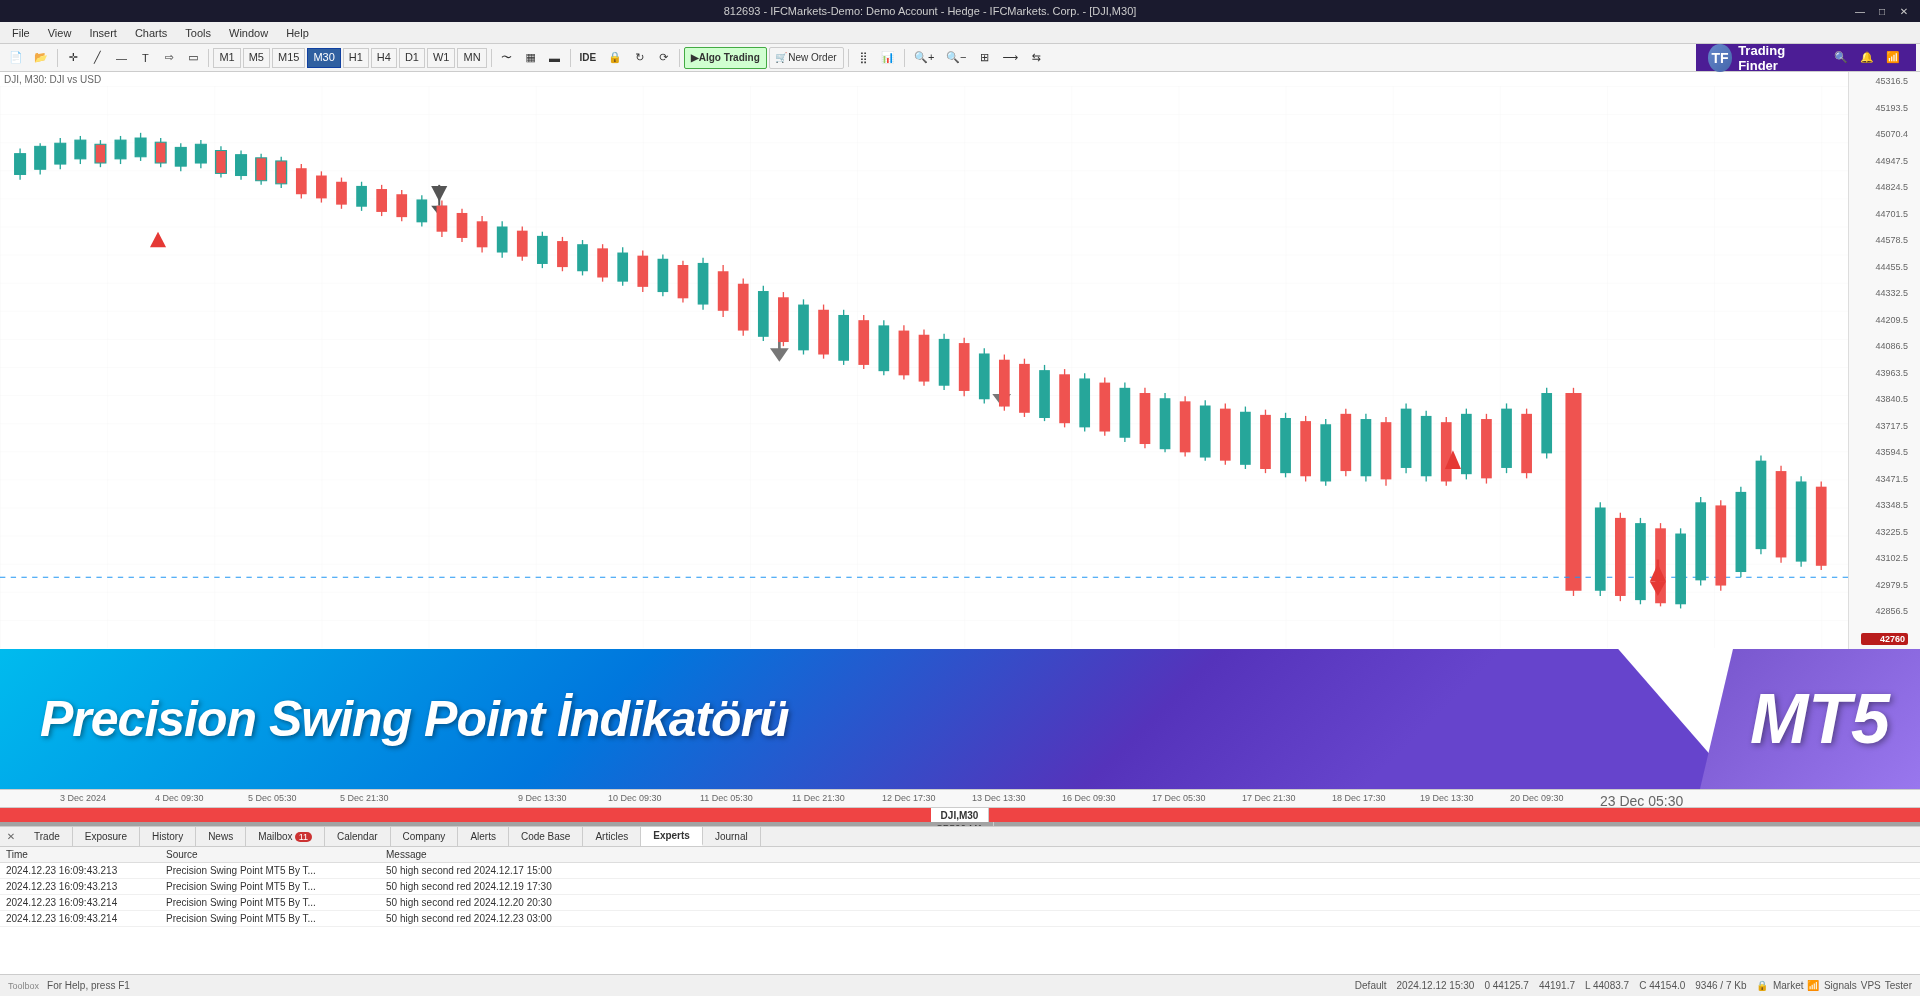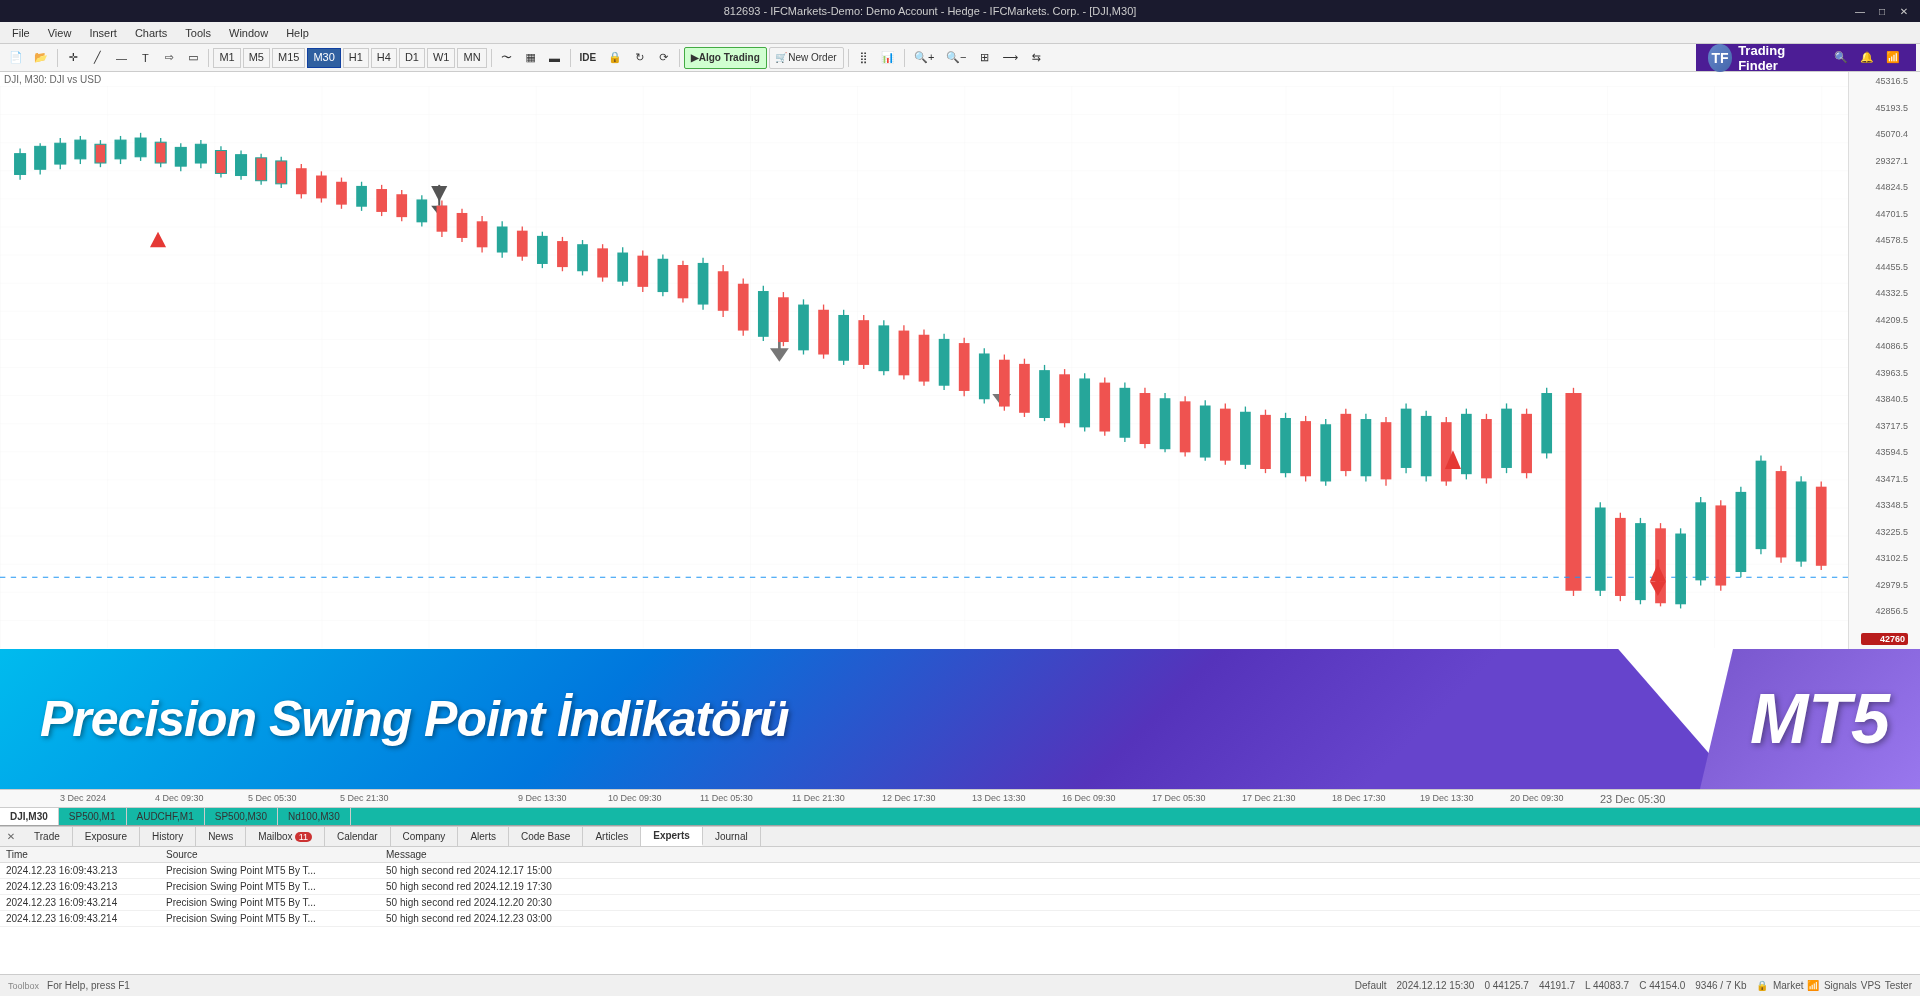--- a/index.html
+++ b/index.html
@@ -92,23 +92,24 @@
 
     
     #time-axis {
       width: 100%; height: 18px; background: #f8f8f8;
       border-bottom: 1px solid #ccc; display: flex; align-items: center;
       padding: 0 0 0 4px; overflow: hidden; position: relative;
     }
 
     
     #symbol-tabs {
-      width: 100%; height: 18px; background: #14b8a6;
+      width: 100%; height: 18px; background: #ef4444;
       display: flex; align-items: center; padding: 0;
-      border-bottom: 1px solid #a3a3a3;
+      border-bottom: 4px solid #a3a3a3;
+      flex-direction: column;
     }
     .sym-tab {
       padding: 2px 10px; font-size: 10px; cursor: pointer;
       border-right: 1px solid #ccc; height: 100%;
       display: flex; align-items: center;
     }
     .sym-tab.active { background: white; font-weight: bold; }
 
     
     #bottom-tabs {
@@ -479,21 +480,21 @@
         <line x1="1360" y1="380" x2="1360" y2="465" stroke="#ef5350" stroke-width="1"></line>
         <rect x="1356" y="385" width="8" height="76" fill="#ef5350"></rect>
       </g>
     </svg>
 
     <div id="price-axis" style="position:absolute;right:0;top:0;width:72px;height:calc(100% - 140px);background:#f8f8f8;border-left:1px solid #ddd;overflow:hidden;">
       <div style="display:flex;flex-direction:column;height:100%;justify-content:space-between;padding:2px 4px;">
         <div class="price-label">45316.5</div>
         <div class="price-label">45193.5</div>
         <div class="price-label">45070.4</div>
-        <div class="price-label">29327.1</div>
+        <div class="price-label">44947.5</div>
         <div class="price-label">44824.5</div>
         <div class="price-label">44701.5</div>
         <div class="price-label">44578.5</div>
         <div class="price-label">44455.5</div>
         <div class="price-label">44332.5</div>
         <div class="price-label">44209.5</div>
         <div class="price-label">44086.5</div>
         <div class="price-label">43963.5</div>
         <div class="price-label">43840.5</div>
         <div class="price-label">43717.5</div>
@@ -529,21 +530,21 @@
     <div style="position:absolute;left:700px;top:3px;font-size:9px;color:#666;">11 Dec 05:30</div>
     <div style="position:absolute;left:792px;top:3px;font-size:9px;color:#666;">11 Dec 21:30</div>
     <div style="position:absolute;left:882px;top:3px;font-size:9px;color:#666;">12 Dec 17:30</div>
     <div style="position:absolute;left:972px;top:3px;font-size:9px;color:#666;">13 Dec 13:30</div>
     <div style="position:absolute;left:1062px;top:3px;font-size:9px;color:#666;">16 Dec 09:30</div>
     <div style="position:absolute;left:1152px;top:3px;font-size:9px;color:#666;">17 Dec 05:30</div>
     <div style="position:absolute;left:1242px;top:3px;font-size:9px;color:#666;">17 Dec 21:30</div>
     <div style="position:absolute;left:1332px;top:3px;font-size:9px;color:#666;">18 Dec 17:30</div>
     <div style="position:absolute;left:1420px;top:3px;font-size:9px;color:#666;">19 Dec 13:30</div>
     <div style="position:absolute;left:1510px;top:3px;font-size:9px;color:#666;">20 Dec 09:30</div>
-    <div style="position:absolute;left:1600px;top:3px;font-size:11px;color:#666;">23 Dec 05:30</div>
+    <div style="position:absolute;left:1600px;top:3px;font-size:14px;color:#666;">23 Dec 05:30</div>
   </div>
 
   <div id="symbol-tabs">
     <div class="sym-tab active">DJI,M30</div>
     <div class="sym-tab">SP500,M1</div>
     <div class="sym-tab">AUDCHF,M1</div>
     <div class="sym-tab">SP500,M30</div>
     <div class="sym-tab">Nd100,M30</div>
   </div>
 

